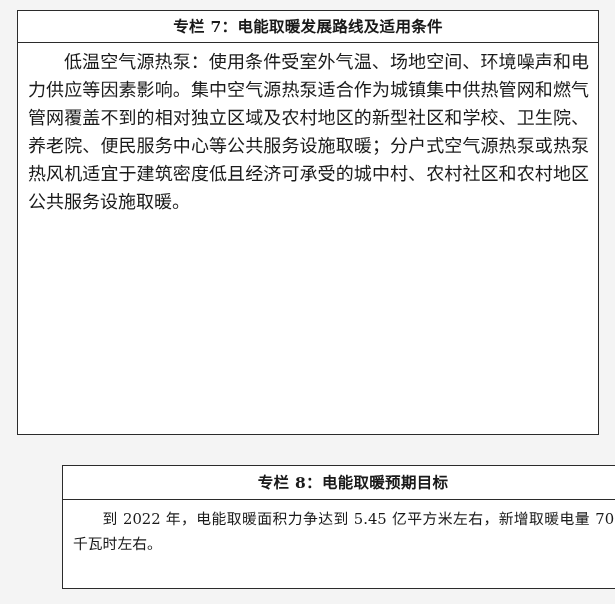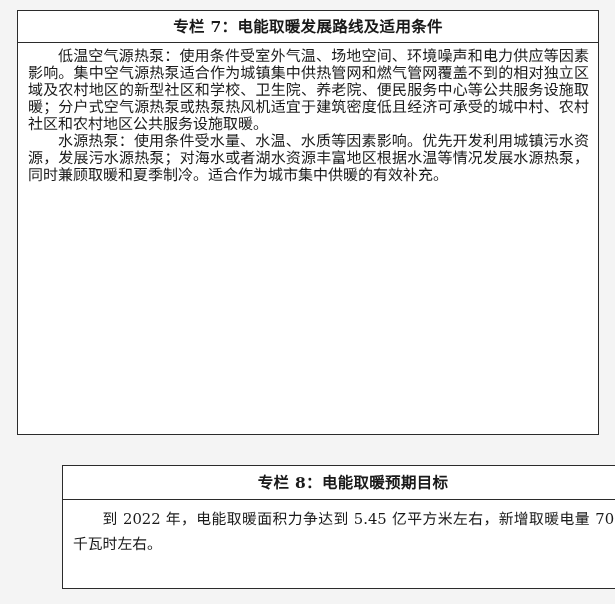--- a/index.html
+++ b/index.html
@@ -66,22 +66,22 @@
     line-height: 34px;
   }
 
   .box-body {
     padding: 5px 9px 6px 10px;
     box-sizing: border-box;
   }
 
   .para {
     margin: 0;
-    font-size: 15px;
-    line-height: 17px;
+    font-size: 18px;
+    line-height: 28px;
     text-indent: 2em;
     text-align: justify;
     text-justify: inter-ideograph;
     word-break: break-all;
     letter-spacing: 0px;
   }
 
   #box-col8 .para {
     line-height: 24.5px;
     font-size: 14.8px;
@@ -102,21 +102,20 @@
 </style>
 </head>
 <body>
 
 <div class="page">
 
   <section class="box" id="box-col7">
     <div class="box-title">专栏 7：电能取暖发展路线及适用条件</div>
     <div class="box-body">
       <p class="para">低温空气源热泵：使用条件受室外气温、场地空间、环境噪声和电力供应等因素影响。集中空气源热泵适合作为城镇集中供热管网和燃气管网覆盖不到的相对独立区域及农村地区的新型社区和学校、卫生院、养老院、便民服务中心等公共服务设施取暖；分户式空气源热泵或热泵热风机适宜于建筑密度低且经济可承受的城中村、农村社区和农村地区公共服务设施取暖。</p>
-      <p class="para">水源热泵：使用条件受水量、水温、水质等因素影响。优先开发利用城镇污水资源，发展污水源热泵；对海水或者湖水资源丰富地区根据水温等情况发展水源热泵，同时兼顾取暖和夏季制冷。适合作为城市集中供暖的有效补充。</p>
     </div>
   </section>
 
   <section class="box" id="box-col8">
     <div class="box-title">专栏 8：电能取暖预期目标</div>
     <div class="box-body">
       <p class="para">到 2022 年，电能取暖面积力争达到 5.45 亿平方米左右，新增取暖电量 70 亿千瓦时左右。</p>
     </div>
   </section>
 

